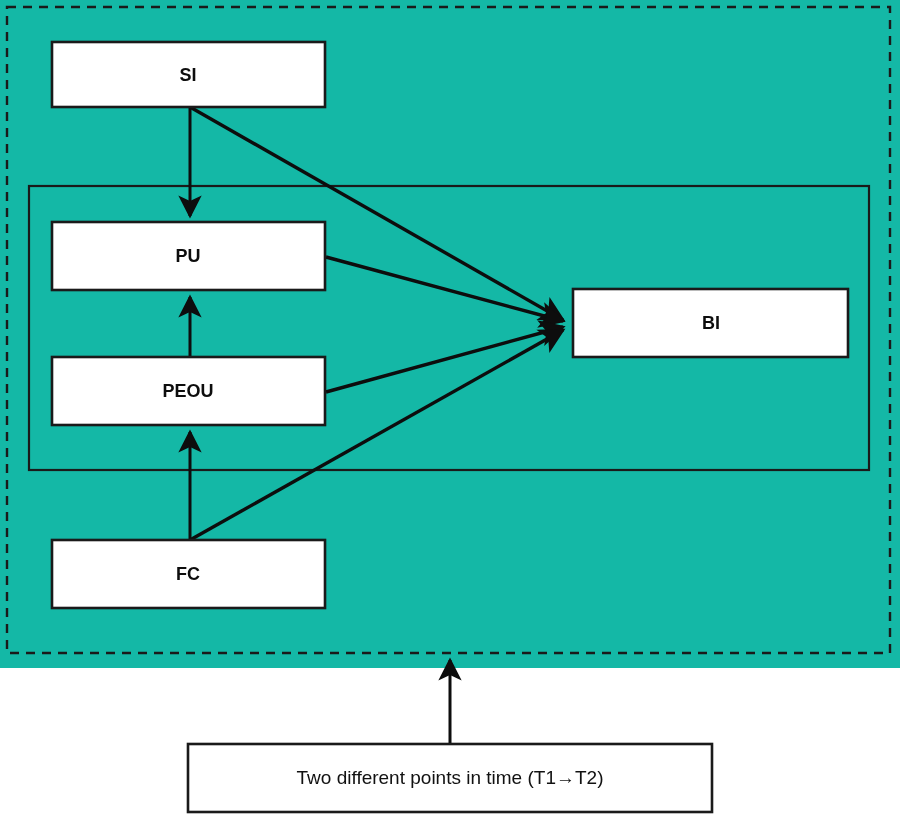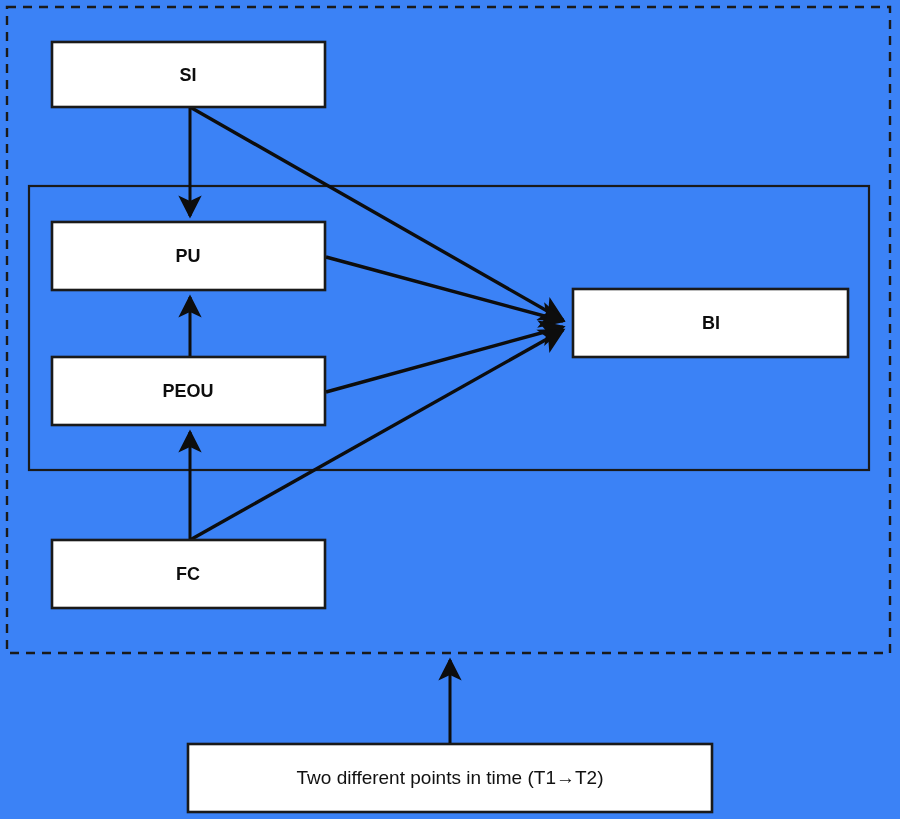--- a/index.html
+++ b/index.html
@@ -9,22 +9,22 @@
   }
   body {
     width: 900px;
     height: 819px;
     font-family: "Liberation Sans", sans-serif;
     overflow: hidden;
   }
   #diagram-root {
     position: relative;
     width: 900px;
-    height: 819px;
-    background: #3b82f6;
+    height: 668px;
+    background: #14b8a6;
   }
   svg.diagram-canvas {
     display: block;
     width: 900px;
     height: 819px;
   }
   .node-box {
     fill: #ffffff;
     stroke: #1a1a1a;
     stroke-width: 2.6;

